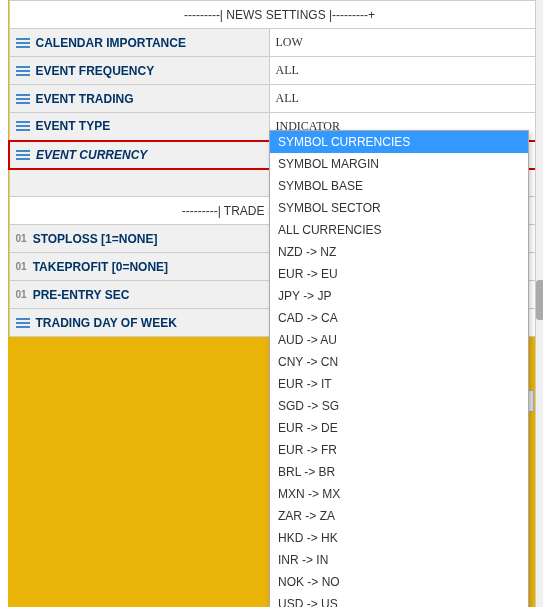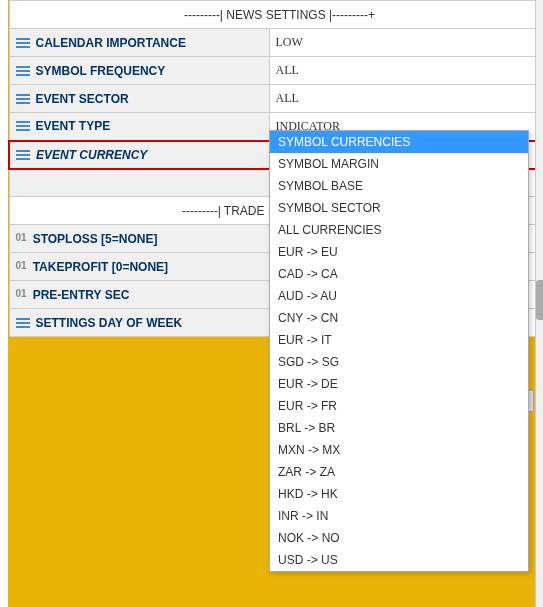--- a/index.html
+++ b/index.html
@@ -51,20 +51,21 @@
     }
     .icon-lines span {
       display: block;
       width: 14px;
       height: 2px;
       background: #4488cc;
       margin: 2px 0;
     }
     .row-label {
       display: flex;
+      align-items: center;
       color: #003366;
       font-size: 12px;
       font-weight: bold;
     }
     .row-value {
       color: #333;
       font-size: 12px;
       font-family: Liberation Serif, serif;
     }
     .event-currency-row td:first-child {
@@ -173,37 +174,37 @@
     </tr>
 
     <tr>
       <td>
         <div class="row-label">
           <span class="icon-lines">
                 <span></span>
                 <span></span>
                 <span></span>
               </span>
-          <span>SYMBOL FREQUENCY</span>
+          <span>EVENT FREQUENCY</span>
         </div>
       </td>
       <td>
         <span class="row-value">ALL</span>
       </td>
     </tr>
 
     <tr>
       <td>
         <div class="row-label">
           <span class="icon-lines">
                 <span></span>
                 <span></span>
                 <span></span>
               </span>
-          <span>EVENT SECTOR</span>
+          <span>EVENT TRADING</span>
         </div>
       </td>
       <td>
         <span class="row-value">ALL</span>
       </td>
     </tr>
 
     <tr>
       <td>
         <div class="row-label">
@@ -243,21 +244,21 @@
     </tr>
 
     <tr class="section-header">
       <td colspan="2">---------| TRADE SETTINGS |---------+</td>
     </tr>
 
     <tr>
       <td>
         <div class="row-label">
           <span class="zero-prefix" style="margin-right:6px;">01</span>
-          <span>STOPLOSS [5=NONE]</span>
+          <span>STOPLOSS [1=NONE]</span>
         </div>
       </td>
       <td></td>
     </tr>
 
     <tr>
       <td>
         <div class="row-label">
           <span class="zero-prefix" style="margin-right:6px;">01</span>
           <span>TAKEPROFIT [0=NONE]</span>
@@ -277,36 +278,38 @@
     </tr>
 
     <tr>
       <td>
         <div class="row-label">
           <span class="icon-lines">
                 <span></span>
                 <span></span>
                 <span></span>
               </span>
-          <span>SETTINGS DAY OF WEEK</span>
+          <span>TRADING DAY OF WEEK</span>
         </div>
       </td>
       <td></td>
     </tr>
   </tbody>
     </table>
 
   <div class="dropdown-overlay">
 
   <div class="dropdown-item selected">SYMBOL CURRENCIES</div>
       <div class="dropdown-item">SYMBOL MARGIN</div>
       <div class="dropdown-item">SYMBOL BASE</div>
       <div class="dropdown-item">SYMBOL SECTOR</div>
       <div class="dropdown-item">ALL CURRENCIES</div>
+      <div class="dropdown-item">NZD -&gt; NZ</div>
       <div class="dropdown-item">EUR -&gt; EU</div>
+      <div class="dropdown-item">JPY -&gt; JP</div>
       <div class="dropdown-item">CAD -&gt; CA</div>
       <div class="dropdown-item">AUD -&gt; AU</div>
       <div class="dropdown-item">CNY -&gt; CN</div>
       <div class="dropdown-item">EUR -&gt; IT</div>
       <div class="dropdown-item">SGD -&gt; SG</div>
       <div class="dropdown-item">EUR -&gt; DE</div>
       <div class="dropdown-item">EUR -&gt; FR</div>
       <div class="dropdown-item">BRL -&gt; BR</div>
       <div class="dropdown-item">MXN -&gt; MX</div>
       <div class="dropdown-item">ZAR -&gt; ZA</div>

